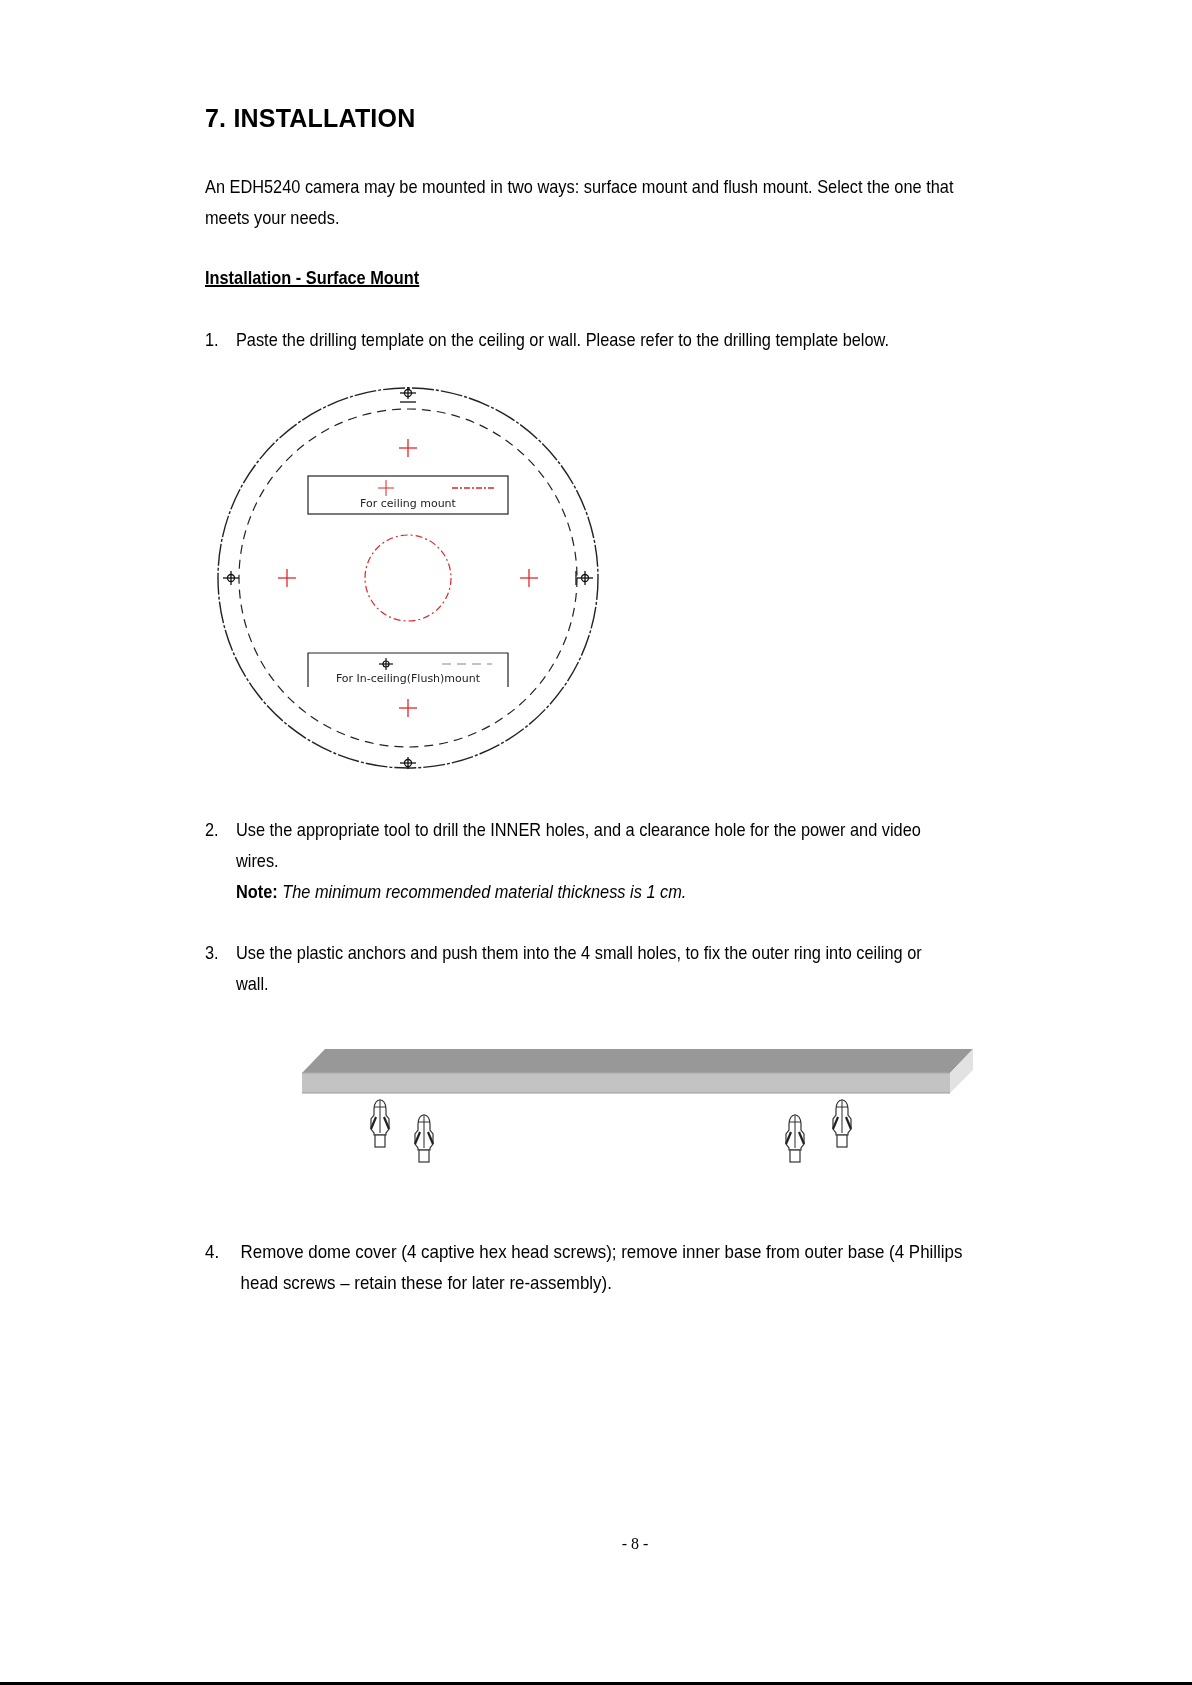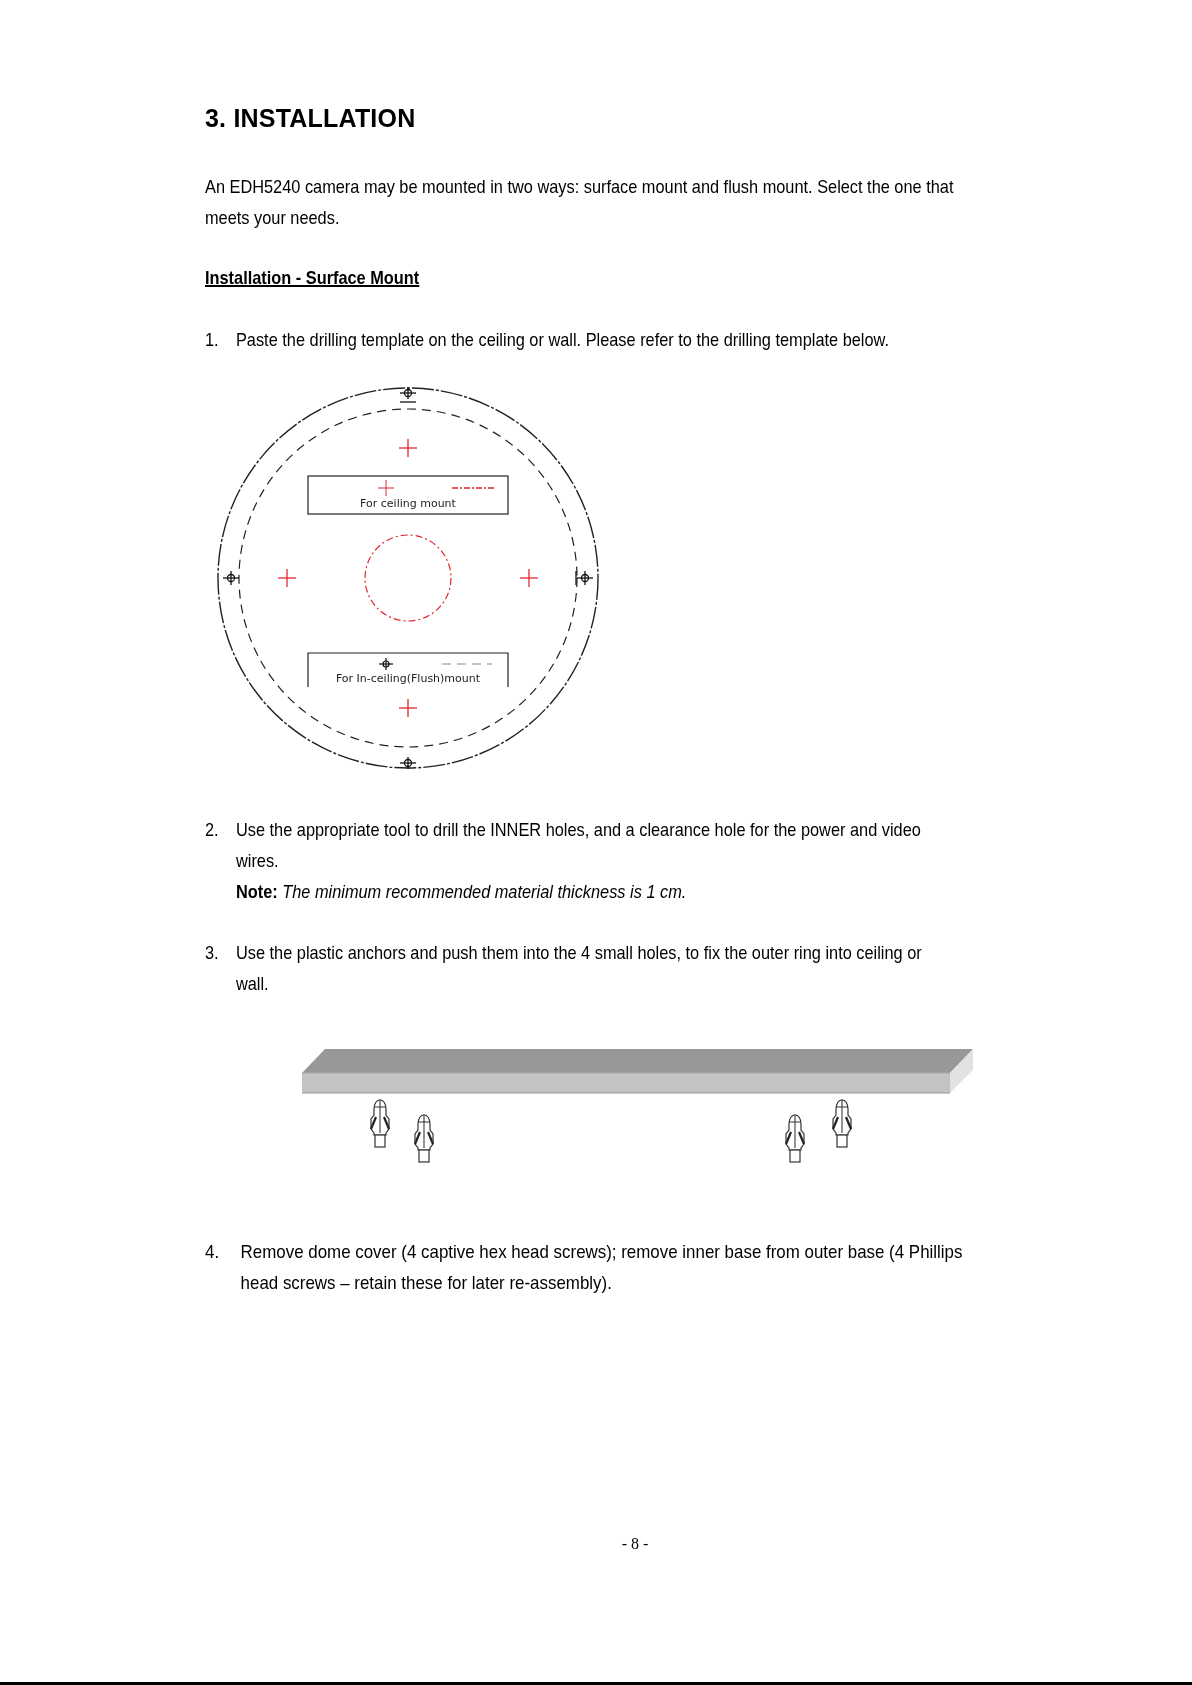--- a/index.html
+++ b/index.html
@@ -19,21 +19,21 @@
   .step4 .cont { padding-left:40px; }
   .note-label { font-weight:bold; }
   .note-text { font-style:italic; }
   .pagenum { left:0; width:1270px; top:1535px; text-align:center; font-family:"Liberation Serif", serif; font-size:16px; }
   .bottomline { left:0; top:1682px; width:1192px; height:3px; background:#000; }
   svg text { font-family:"DejaVu Sans", sans-serif; }
 </style>
 </head>
 <body>
 
-<div class="abs title">3. INSTALLATION</div>
+<div class="abs title">7. INSTALLATION</div>
 
 <div class="abs para intro">
   <div>An EDH5240 camera may be mounted in two ways: surface mount and flush mount. Select the one that</div>
   <div>meets your needs.</div>
 </div>
 
 <div class="abs para sub">Installation - Surface Mount</div>
 
 <div class="abs para step1">
   <div><span class="num">1.</span><span>Paste the drilling template on the ceiling or wall. Please refer to the drilling template below.</span></div>

